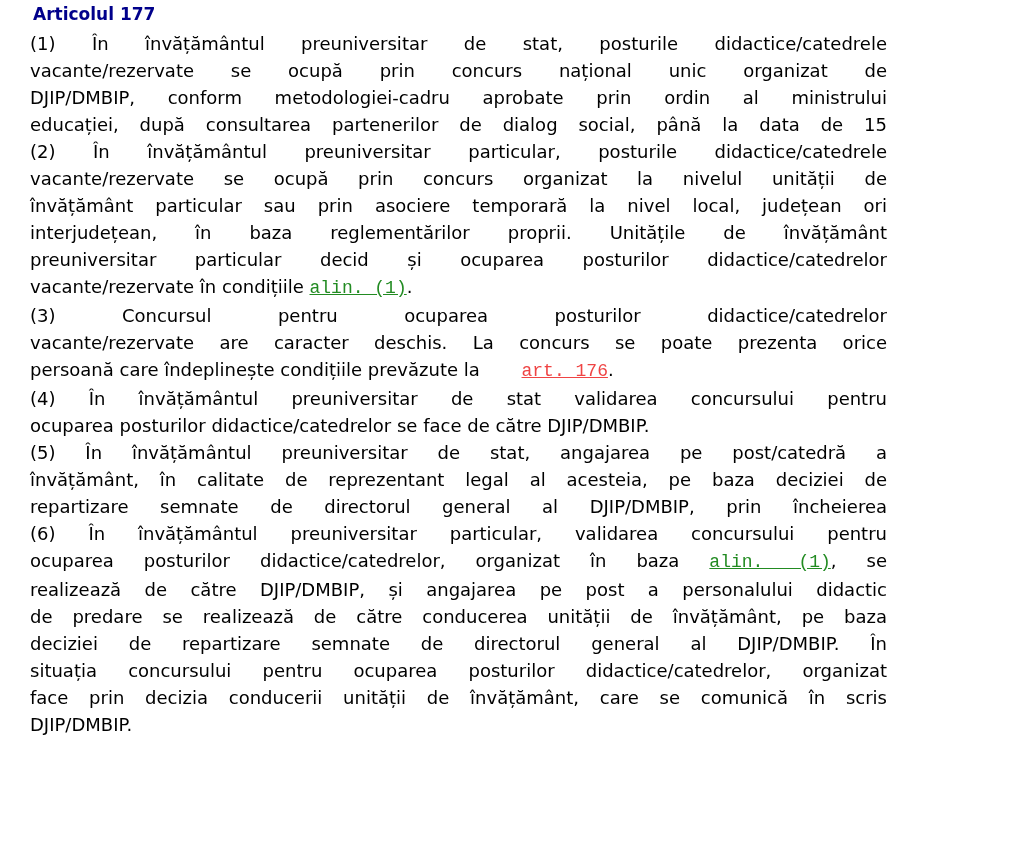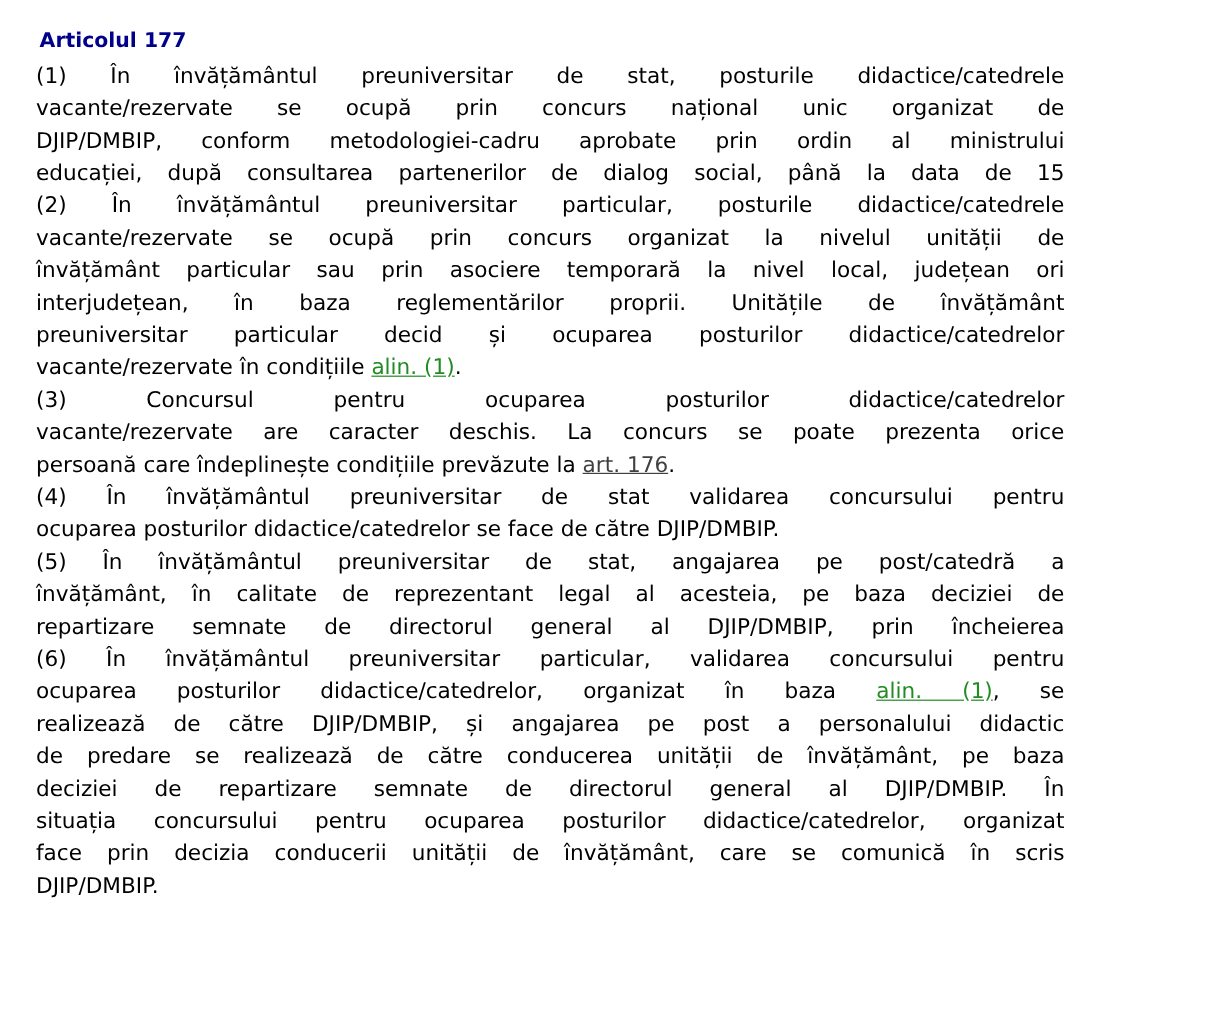--- a/index.html
+++ b/index.html
@@ -9,21 +9,21 @@
   }
   body {
     width: 1024px;
     height: 850px;
     overflow: hidden;
     font-family: "DejaVu Sans", "Liberation Sans", sans-serif;
   }
   .page {
     box-sizing: border-box;
     width: 920px;
-    padding: 24px 33px 0 30px;
+    padding: 4px 33px 0 30px;
   }
   .heading {
     font-size: 17px;
     line-height: 21px;
     font-weight: bold;
     margin: 0 0 5px 3px;
   }
   .paragraph {
     margin: 0;
   }
@@ -34,20 +34,21 @@
     text-align: justify;
     text-align-last: justify;
     white-space: normal;
   }
   .line.last {
     text-align-last: left;
   }
   .ref-link {
     text-decoration: underline;
     cursor: pointer;
+    font-family: Liberation Mono, monospace;
   }
   .seg {
     
   }
 </style>
 </head>
 <body style="background: rgb(255, 255, 255);">
 
 <div class="page">
   <div class="heading" style="color: rgb(0, 0, 139);">Articolul 177</div>
@@ -62,21 +63,21 @@
         <div class="line"><span class="seg">(2) În învățământul preuniversitar particular, posturile didactice/catedrele</span></div>
         <div class="line"><span class="seg">vacante/rezervate se ocupă prin concurs organizat la nivelul unității de</span></div>
         <div class="line"><span class="seg">învățământ particular sau prin asociere temporară la nivel local, județean ori</span></div>
         <div class="line"><span class="seg">interjudețean, în baza reglementărilor proprii. Unitățile de învățământ</span></div>
         <div class="line"><span class="seg">preuniversitar particular decid și ocuparea posturilor didactice/catedrelor</span></div>
         <div class="line last"><span class="seg">vacante/rezervate în condițiile </span><a class="ref-link" style="color: rgb(34, 139, 34);">alin. (1)</a><span class="seg">.</span></div>
       </div>
       <div class="paragraph">
         <div class="line"><span class="seg">(3) Concursul pentru ocuparea posturilor didactice/catedrelor</span></div>
         <div class="line"><span class="seg">vacante/rezervate are caracter deschis. La concurs se poate prezenta orice</span></div>
-        <div class="line last"><span class="seg">persoană care îndeplinește condițiile prevăzute la </span><a class="ref-link" style="color: #404040;">art. 176</a><span class="seg">.</span></div>
+        <div class="line last"><span class="seg">persoană care îndeplinește condițiile prevăzute la </span><a class="ref-link" style="color: #ef4444; margin-left: 36px;">art. 176</a><span class="seg">.</span></div>
       </div>
       <div class="paragraph">
         <div class="line"><span class="seg">(4) În învățământul preuniversitar de stat validarea concursului pentru</span></div>
         <div class="line last"><span class="seg">ocuparea posturilor didactice/catedrelor se face de către DJIP/DMBIP.</span></div>
       </div>
       <div class="paragraph">
         <div class="line"><span class="seg">(5) În învățământul preuniversitar de stat, angajarea pe post/catedră a</span></div>
         <div class="line"><span class="seg">învățământ, în calitate de reprezentant legal al acesteia, pe baza deciziei de</span></div>
         <div class="line"><span class="seg">repartizare semnate de directorul general al DJIP/DMBIP, prin încheierea</span></div>
       </div>

